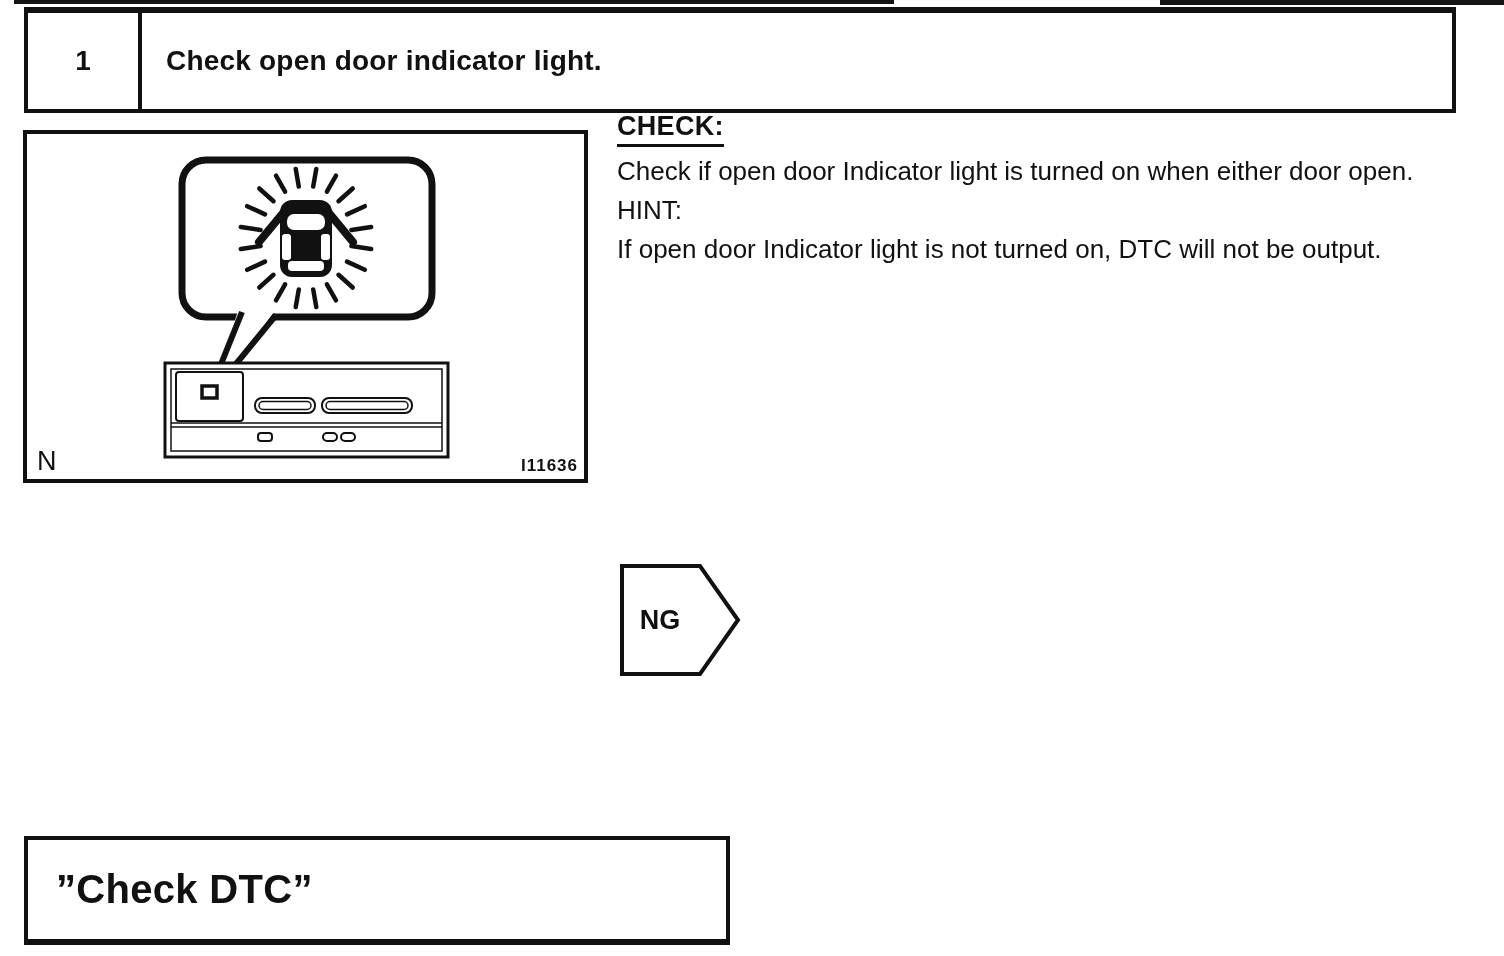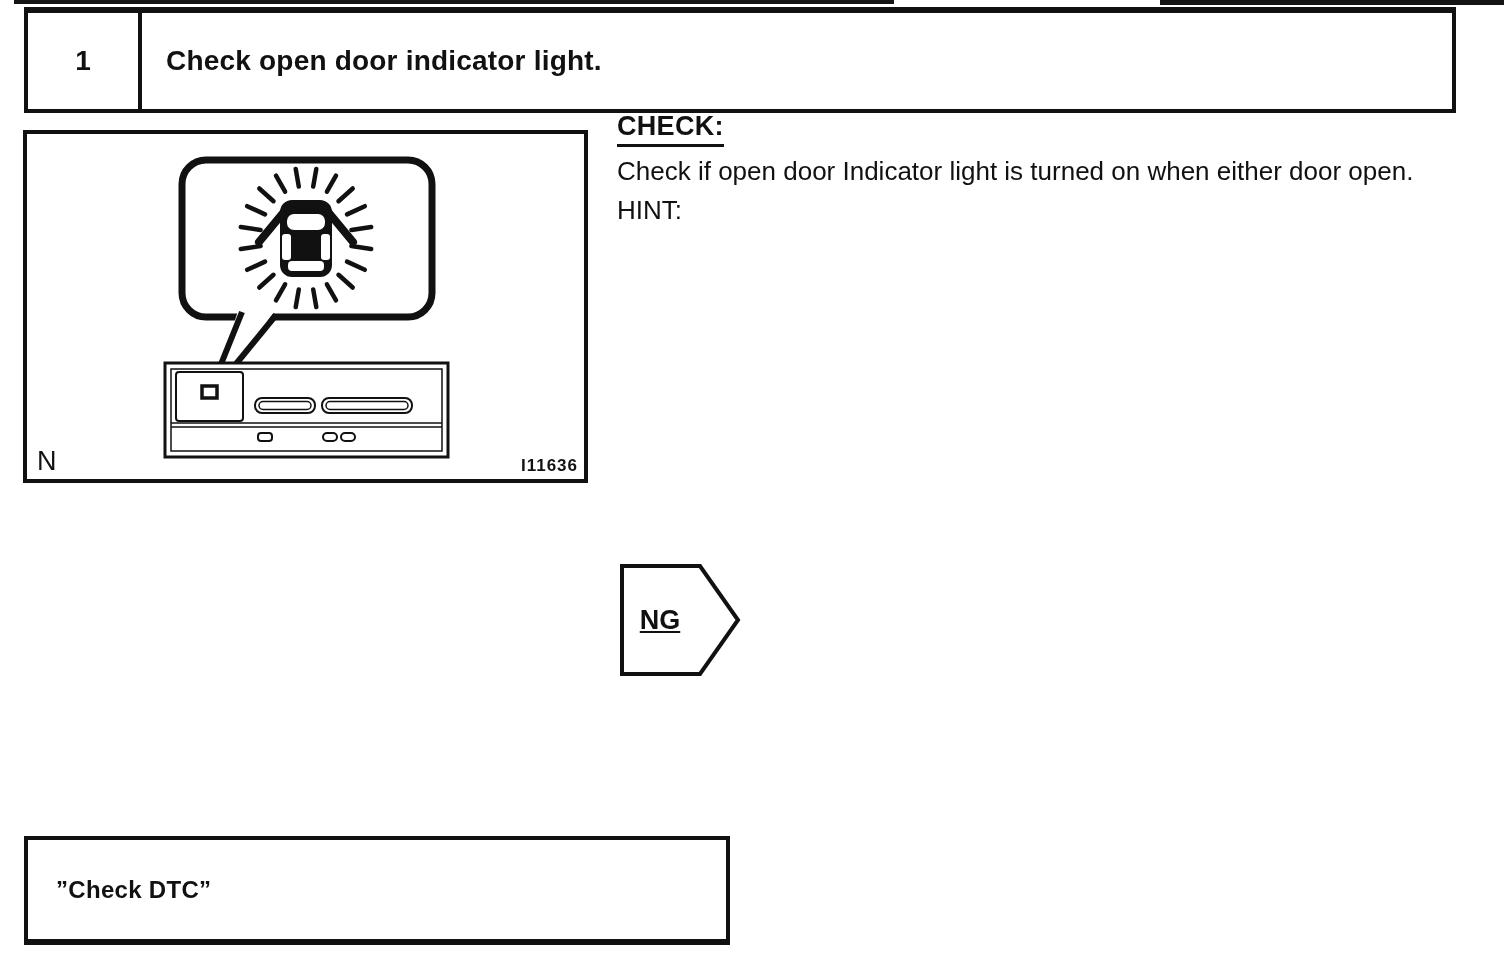--- a/index.html
+++ b/index.html
@@ -57,41 +57,41 @@
     letter-spacing:0.3px;
   }
   .body-text{font-size:26px;line-height:39px;margin:0;}
 
   
   .ng-arrow{left:620px;top:564px;width:122px;height:112px;}
   .ng-arrow svg{position:absolute;inset:0;width:100%;height:100%;}
   .ng-label{
     position:absolute;left:0;top:0;width:80px;height:100%;
     display:flex;align-items:center;justify-content:center;
-    font-size:27px;font-weight:700;text-decoration:underline;
+    font-size:27px;font-weight:700;
   }
   .repair-box{
     left:748px;top:565px;width:709px;height:106px;
     border:4px solid #111;background:#fff;
     padding:19px 10px 0 16px;
     font-size:27px;font-weight:700;letter-spacing:0.2px;
   }
 
   
   .ok-arrow{left:25px;top:708px;width:133px;height:110px;}
   .ok-arrow svg{position:absolute;inset:0;width:100%;height:100%;}
   .ok-label{
     position:absolute;left:0;top:22px;width:100%;
     text-align:center;font-size:27px;font-weight:700;
   }
   .result-box{
     left:24px;top:836px;width:706px;height:109px;
     border:4px solid #111;border-bottom-width:6px;background:#fff;
     display:flex;align-items:center;padding-left:28px;
-    font-size:24px;font-weight:700;letter-spacing:0.3px;
+    font-size:40px;font-weight:700;letter-spacing:0.3px;
   }
 
   .ink-line{stroke:#111;fill:none;}
 </style>
 </head>
 <body>
 
 <div class="page">
 
   <div class="abs streak-a"></div>
@@ -165,20 +165,21 @@
       </g>
     </svg>
     <span class="fig-n">N</span>
     <span class="fig-code">I11636</span>
   </figure>
 
   <section class="abs instructions">
     <div class="check-label">CHECK:</div>
     <p class="body-text">Check if open door Indicator light is turned on when either door open.</p>
     <p class="body-text">HINT:</p>
+    <p class="body-text">If open door Indicator light is not turned on, DTC will not be output.</p>
   </section>
 
   <div class="abs ng-arrow">
     <svg viewBox="0 0 122 112">
       <polygon points="2,2 80,2 118,56 80,110 2,110" fill="#fff" stroke="#111" stroke-width="4"></polygon>
     </svg>
     <span class="ng-label">NG</span>
   </div>
 
   <div class="abs result-box">

